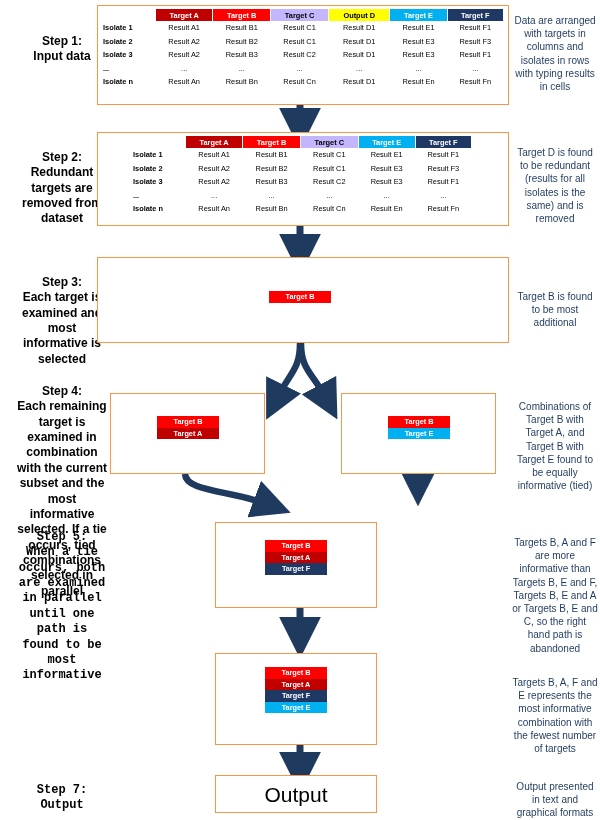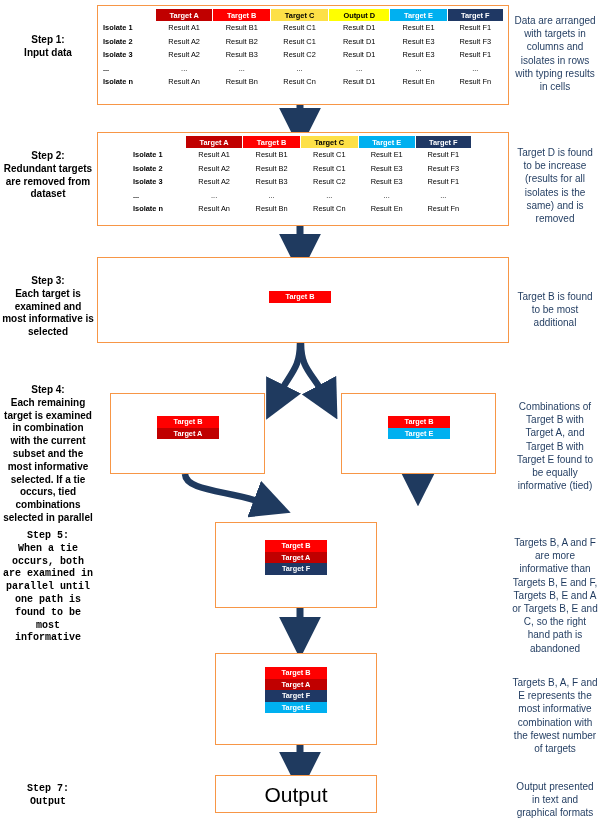--- a/index.html
+++ b/index.html
@@ -16,24 +16,24 @@
   }
   #page {
     position: relative;
     width: 600px;
     height: 820px;
   }
 
   
   .step-label {
     position: absolute;
-    left: 2px;
+    left: 16px;
     width: 92px;
     text-align: center;
-    font-size: 10px;
+    font-size: 12px;
     font-weight: bold;
     color: #000000;
     line-height: 1.28;
   }
 
   
   .note {
     position: absolute;
     left: 512px;
     width: 86px;
@@ -76,21 +76,21 @@
     font-size: 7.4px;
     font-weight: bold;
     height: 12px;
     padding: 0 2px;
     text-align: center;
     white-space: nowrap;
     border: 0;
   }
   .th-A { background:#c00000; color:#ffffff; }
   .th-B { background:#ff0000; color:#ffffff; }
-  .th-C { background:#fde047; color:#000000; }
+  .th-C { background:#c4b5fd; color:#000000; }
   .th-D { background:#ffff00; color:#000000; }
   .th-E { background:#00b0f0; color:#ffffff; }
   .th-F { background:#1f3864; color:#ffffff; }
   .th-blank { background:transparent; }
 
   
   .chipstack {
     position: absolute;
   }
   .chip {
@@ -159,21 +159,21 @@
   </svg>
 
   <div class="step-label" style="top:34px;">Step 1:<br>Input data</div>
   <div class="step-label" style="top:150px;">Step 2:<br>Redundant targets are removed from dataset</div>
   <div class="step-label" style="top:275px;">Step 3:<br>Each target is examined and most informative is selected</div>
   <div class="step-label" style="top:384px;">Step 4:<br>Each remaining target is examined in combination with the current subset and the most informative selected. If a tie occurs, tied combinations selected in parallel</div>
   <div class="step-label" style="top:530px;font-family:Liberation Mono, monospace;">Step 5:<br>When a tie occurs, both are examined in parallel until one path is found to be most informative</div>
   <div class="step-label" style="top:783px;font-family:Liberation Mono, monospace;">Step 7:<br>Output</div>
 
   <div class="note" style="top:14px;">Data are arranged with targets in columns and isolates in rows with typing results in cells</div>
-  <div class="note" style="top:146px;">Target D is found to be increase (results for all isolates is the same) and is removed</div>
+  <div class="note" style="top:146px;">Target D is found to be redundant (results for all isolates is the same) and is removed</div>
   <div class="note" style="top:290px;">Target B is found to be most additional</div>
   <div class="note" style="top:400px;">Combinations of Target B with Target A, and Target B with Target E found to be equally informative (tied)</div>
   <div class="note" style="top:536px;">Targets B, A and F are more informative than Targets B, E and F, Targets B, E and A or Targets B, E and C, so the right hand path is abandoned</div>
   <div class="note" style="top:676px;">Targets B, A, F and E represents the most informative combination with the fewest number of targets</div>
   <div class="note" style="top:780px;">Output presented in text and graphical formats</div>
 
   <div class="obox" style="left:97px; top:5px; width:412px; height:100px;"></div>
   <table class="dtable" id="table1" style="left:102px; top:9px; width:402px;">
       <thead>
         <tr>

